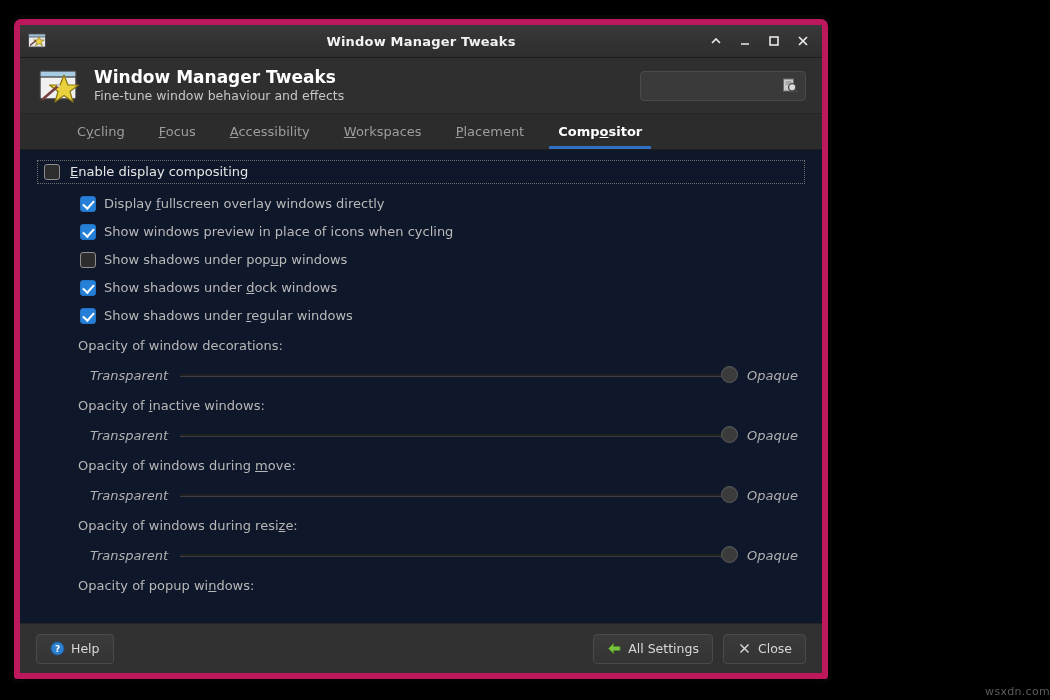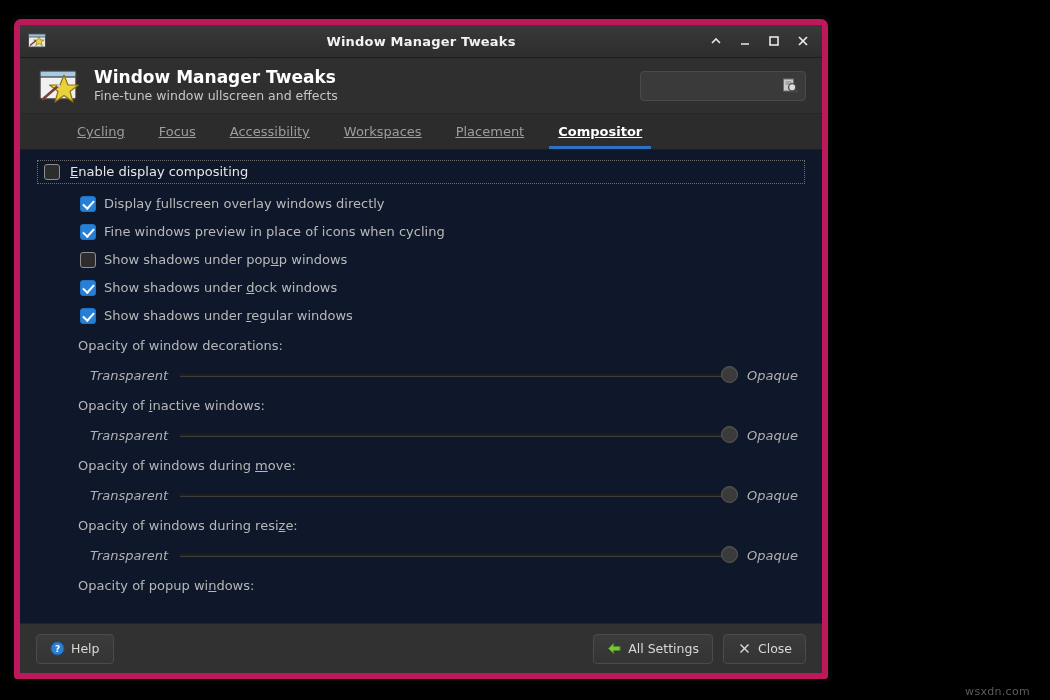--- a/index.html
+++ b/index.html
@@ -145,21 +145,20 @@
   }
   .tab {
     padding: 0 17px;
     display: flex;
     align-items: center;
     font-size: 13px;
     color: #9d9d9d;
     position: relative;
     cursor: default;
     white-space: nowrap;
-    text-decoration: underline;
   }
   .tab .mn { text-decoration: underline; }
   .tab.active { color: #ffffff; font-weight: bold; }
   .tab.active::after {
     content: "";
     position: absolute;
     left: 8px; right: 8px; bottom: 0;
     height: 3px;
     background: #2f6fc4;
   }
@@ -298,21 +297,21 @@
     font-size: 12.5px;
     color: #d8d8d8;
     cursor: default;
     white-space: nowrap;
   }
   .btn .bi { width: 15px; height: 15px; flex: 0 0 15px; position: relative; }
   .spacer { flex: 1 1 auto; }
 
   .watermark {
     position: absolute;
-    right: 20px;
+    right: 0;
     bottom: 2px;
     font-size: 11px;
     color: #5c5c5c;
     letter-spacing: 0.3px;
     font-family: "DejaVu Sans", "Liberation Sans", sans-serif;
   }
 </style>
 </head>
 <body>
 
@@ -360,21 +359,21 @@
         <svg width="42" height="42" viewBox="0 0 42 42">
           <rect x="2" y="6" width="36" height="28" rx="1.5" fill="#f0f0f0" stroke="#3c3c3c" stroke-width="1.4"></rect>
           <rect x="2" y="6" width="36" height="6" fill="#a8cbe4" stroke="#3c3c3c" stroke-width="1.2"></rect>
           <polygon points="26,10 30,20 40.5,20 32,26.5 35,37 26,30.5 17,37 20,26.5 11.5,20 22,20" fill="#e8d13c" stroke="#8a7410" stroke-width="1.2" stroke-linejoin="round"></polygon>
           <line x1="5" y1="34" x2="20" y2="21" stroke="#7a4040" stroke-width="2.6" stroke-linecap="round"></line>
           <circle cx="20.5" cy="20.5" r="1.6" fill="#cfcfcf"></circle>
         </svg>
       </div>
       <div class="header-text">
         <div class="header-title">Window Manager Tweaks</div>
-        <div class="header-sub">Fine-tune window ullscreen and effects</div>
+        <div class="header-sub">Fine-tune window behaviour and effects</div>
       </div>
       <div class="search-wrap">
         <input class="search-input" type="text" placeholder="" style="">
         <div class="search-icon">
           <svg width="18" height="18" viewBox="0 0 18 18">
             <rect x="2.5" y="2" width="10" height="12" fill="#c9c9c9" stroke="#6e6e6e" stroke-width="1"></rect>
             <line x1="4.5" y1="5" x2="10.5" y2="5" stroke="#7d7d7d" stroke-width="0.9"></line>
             <line x1="4.5" y1="7" x2="10.5" y2="7" stroke="#7d7d7d" stroke-width="0.9"></line>
             <circle cx="11.2" cy="10.2" r="3.6" fill="#dcdcdc" stroke="#4a4a4a" stroke-width="1.3"></circle>
             <line x1="13.8" y1="12.8" x2="16.5" y2="15.6" stroke="#4a4a4a" stroke-width="1.8"></line>
@@ -410,21 +409,21 @@
         <div class="cb off"></div>
         <span class="check-label bright" style="margin-left:10px"><span class="mn">E</span>nable display compositing</span>
       </div>
 
       <div class="check-row">
         <div class="cb on"></div>
         <span class="check-label">Display <span class="mn">f</span>ullscreen overlay windows directly</span>
       </div>
       <div class="check-row">
         <div class="cb on"></div>
-        <span class="check-label">Fine windows preview in place of icons when cycling</span>
+        <span class="check-label">Show windows preview in place of icons when cycling</span>
       </div>
       <div class="check-row">
         <div class="cb off"></div>
         <span class="check-label">Show shadows under pop<span class="mn">u</span>p windows</span>
       </div>
       <div class="check-row">
         <div class="cb on"></div>
         <span class="check-label">Show shadows under <span class="mn">d</span>ock windows</span>
       </div>
       <div class="check-row">

